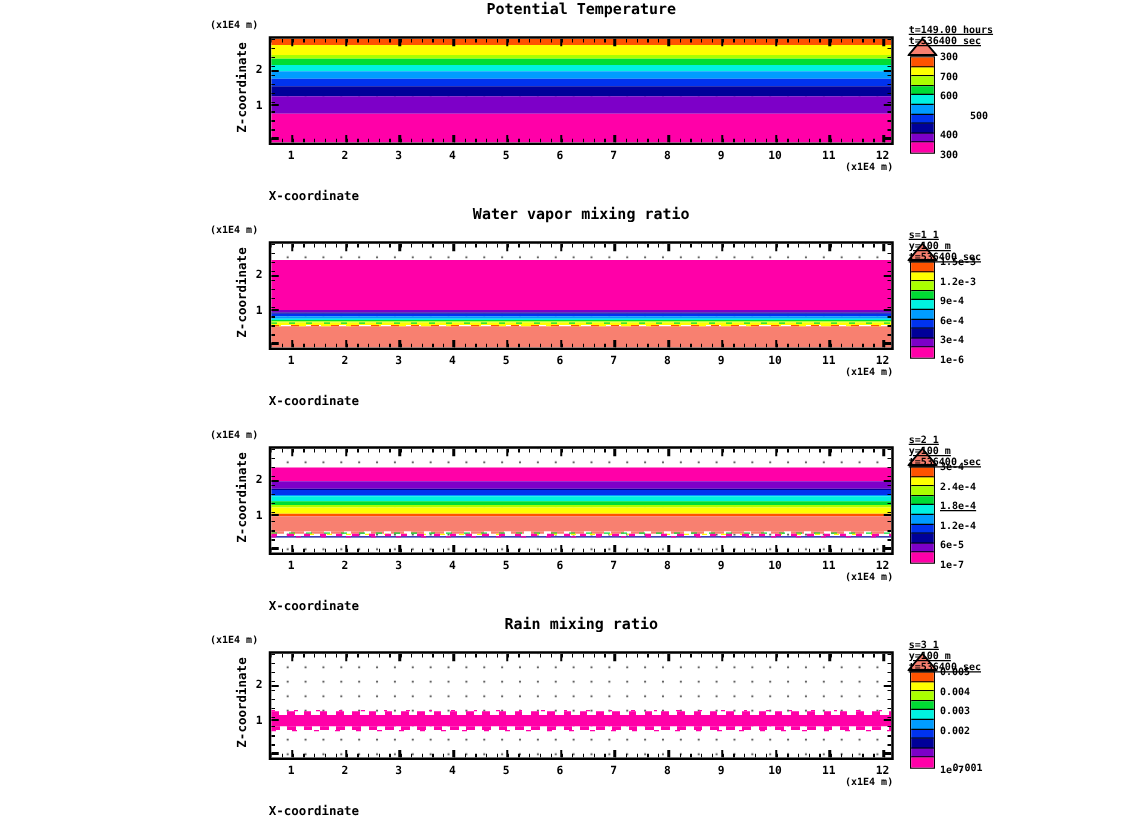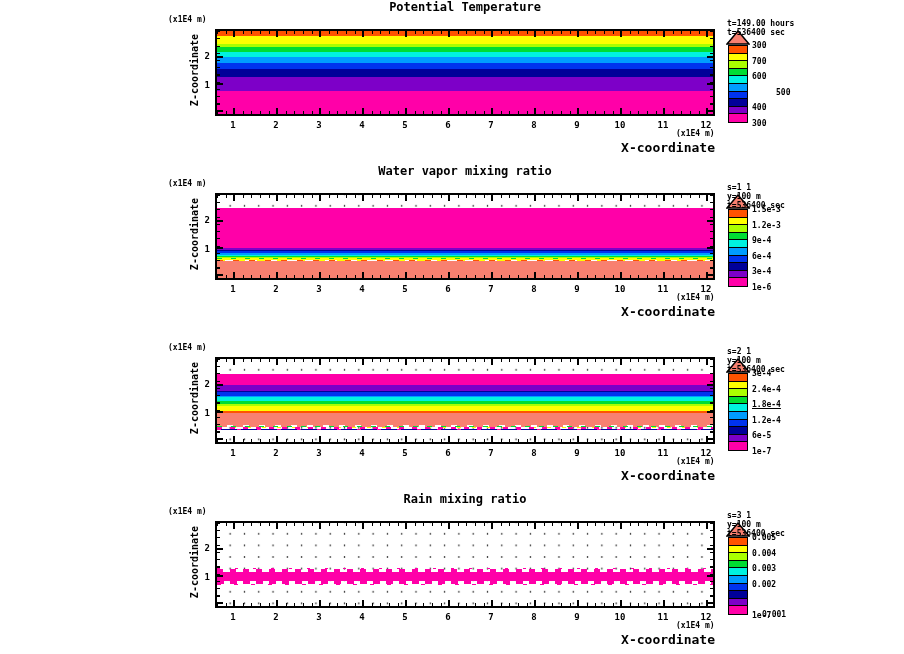--- a/index.html
+++ b/index.html
@@ -19,27 +19,27 @@
   .tick-top-major{left:0;right:0;top:0;height:6px;background:repeating-linear-gradient(to right,#000 0 2px,transparent 2px 43px);background-position:16px 0;}
   .tick-bot-minor{left:0;right:0;bottom:0;height:3px;background:repeating-linear-gradient(to right,#000 0 1px,transparent 1px 8.6px);}
   .tick-bot-major{left:0;right:0;bottom:0;height:6px;background:repeating-linear-gradient(to right,#000 0 2px,transparent 2px 43px);background-position:16px 0;}
   .tick-left-minor{top:0;bottom:0;left:0;width:3px;background:repeating-linear-gradient(to bottom,#000 0 1px,transparent 1px 7.25px);}
   .tick-left-major{top:0;bottom:0;left:0;width:6px;background:repeating-linear-gradient(to bottom,transparent 0 25px,#000 25px 27px);}
   .tick-right-minor{top:0;bottom:0;right:0;width:3px;background:repeating-linear-gradient(to bottom,#000 0 1px,transparent 1px 7.25px);}
   .tick-right-major{top:0;bottom:0;right:0;width:6px;background:repeating-linear-gradient(to bottom,transparent 0 25px,#000 25px 27px);}
   .xticklbl{position:absolute;top:120px;width:20px;text-align:center;font-size:9px;}
   .yticklbl{position:absolute;left:194px;width:16px;text-align:right;font-size:9px;}
   .xunit{position:absolute;left:676px;top:129px;font-size:8px;}
-  .xlabel{position:absolute;left:215px;width:500px;top:140px;text-align:right;font-size:13px;}
+  .xlabel{position:absolute;left:215px;width:500px;top:152px;text-align:left;font-size:10px;}
   .cbar{position:absolute;left:728px;top:45px;width:20px;height:78px;border:1px solid #000;box-sizing:border-box;}
   .cseg{width:100%;box-sizing:border-box;border-bottom:1px solid #000;}
   .cseg:last-child{border-bottom:none;}
   .arrow{position:absolute;left:726px;top:30px;}
   .clabel{position:absolute;left:752px;font-size:8px;white-space:nowrap;}
-  .anno{position:absolute;left:727px;top:19px;font-size:8px;line-height:9px;white-space:nowrap;}
+  .anno{position:absolute;left:727px;top:19px;font-size:8px;line-height:9px;white-space:nowrap;text-decoration:underline;}
 </style>
 </head>
 <body>
 
 <div id="canvas">
 
   <div class="panel" style="top:0">
     <div class="title">Potential Temperature</div>
     <div class="yunit">(x1E4 m)</div>
     <div class="ylabel">Z-coordinate</div>

